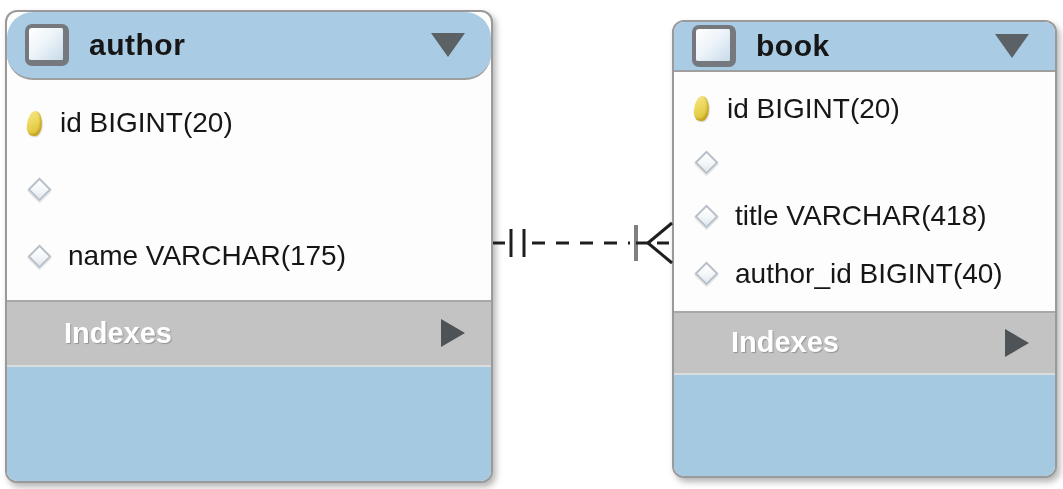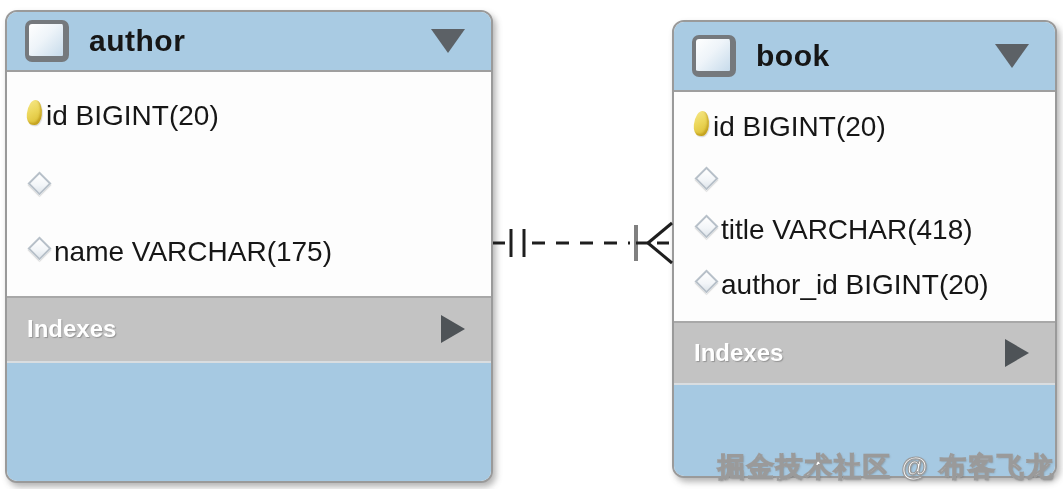--- a/index.html
+++ b/index.html
@@ -27,22 +27,22 @@
   .card.book   { left:672px; top:20px; width:385px; height:458px; }
 
   .card-header {
     flex:0 0 auto;
     display:flex; align-items:center;
     gap:20px;
     padding:0 18px;
     background:#a9cbe3;
     border-bottom:2px solid #9f9f9f;
   }
-  .author .card-header { height:60px; }
-  .book   .card-header { height:70px; }
+  .author .card-header { height:68px;border-radius:26px; }
+  .book   .card-header { height:50px; }
 
   .tbl-icon {
     width:44px; height:42px;
     border:4px solid #75797d;
     border-right-width:6px; border-bottom-width:6px;
     border-radius:7px;
     background:linear-gradient(135deg,#ffffff 0%,#eef4f9 45%,#c7dbeb 100%);
     flex:0 0 auto;
   }
 
@@ -62,21 +62,22 @@
 
   
   .cols {
     flex:1 1 auto;
     display:flex; flex-direction:column;
     justify-content:space-around;
     background:#fdfdfd;
     padding:8px 0;
   }
   .col-row {
-    display:flex; 
+    display:flex; align-items:center;
+    gap:14px;
     padding-left:20px;
   }
   .col-text { font-size:28px; color:#161616; }
 
   .col-icon { flex:0 0 auto; display:inline-block; }
   .col-icon[data-icon="key-icon"] {
     width:15px; height:25px;
     background:linear-gradient(145deg,#f6e88a 0%,#ecd75b 45%,#d9ba2c 100%);
     border-radius:50% 50% 42% 42% / 58% 58% 42% 42%;
     box-shadow:inset -2px -2px 2px rgba(165,125,0,.45), 1px 1px 1px rgba(0,0,0,.15);
@@ -104,22 +105,23 @@
   .indexes {
     flex:0 0 auto;
     display:flex; align-items:center; justify-content:space-between;
     padding:0 20px;
     background:#c3c3c3;
     border-top:2px solid #a8a8a8;
   }
   .author .indexes { height:65px; }
   .book   .indexes { height:62px; }
   .indexes-label {
-    color:#ffffff; font-size:24px; font-weight:600;
+    color:#ffffff; font-size:29px; font-weight:600;
     text-shadow:1px 1px 1px rgba(110,110,110,.55);
+    margin-left:37px;
   }
   .tri-right {
     width:0; height:0;
     border-top:14px solid transparent;
     border-bottom:14px solid transparent;
     border-left:24px solid #4e5357;
     margin-right:6px;
   }
 
   
@@ -190,21 +192,21 @@
       </div>
       <div class="col-row">
         <span class="col-icon" data-icon="diamond-hollow-icon"></span>
       </div>
       <div class="col-row">
         <span class="col-icon" data-icon="diamond-hollow-icon"></span>
         <span class="col-text">title VARCHAR(418)</span>
       </div>
       <div class="col-row">
         <span class="col-icon" data-icon="diamond-hollow-icon"></span>
-        <span class="col-text">author_id BIGINT(20)</span>
+        <span class="col-text">author_id BIGINT(40)</span>
       </div>
     </div>
     <div class="indexes">
       <span class="indexes-label">Indexes</span>
       <span class="tri-right"></span>
     </div>
     <div class="footer-strip"></div>
   </section>
 
   <svg class="rel-svg" viewBox="0 0 186 56">
@@ -216,15 +218,14 @@
 
     <line x1="42" y1="28" x2="140" y2="28" stroke="#1e1e1e" stroke-width="3" stroke-dasharray="13 11"></line>
 
     <line x1="146" y1="10" x2="146" y2="46" stroke="#808080" stroke-width="4"></line>
 
     <line x1="158" y1="28" x2="182" y2="8" stroke="#1e1e1e" stroke-width="3"></line>
     <line x1="158" y1="28" x2="182" y2="48" stroke="#1e1e1e" stroke-width="3"></line>
     <line x1="146" y1="28" x2="186" y2="28" stroke="#1e1e1e" stroke-width="3" stroke-dasharray="12 9"></line>
   </svg>
 
-  <div class="watermark">掘金技术社区 @ 布客飞龙</div>
 
 </div>
 
 </body></html>

